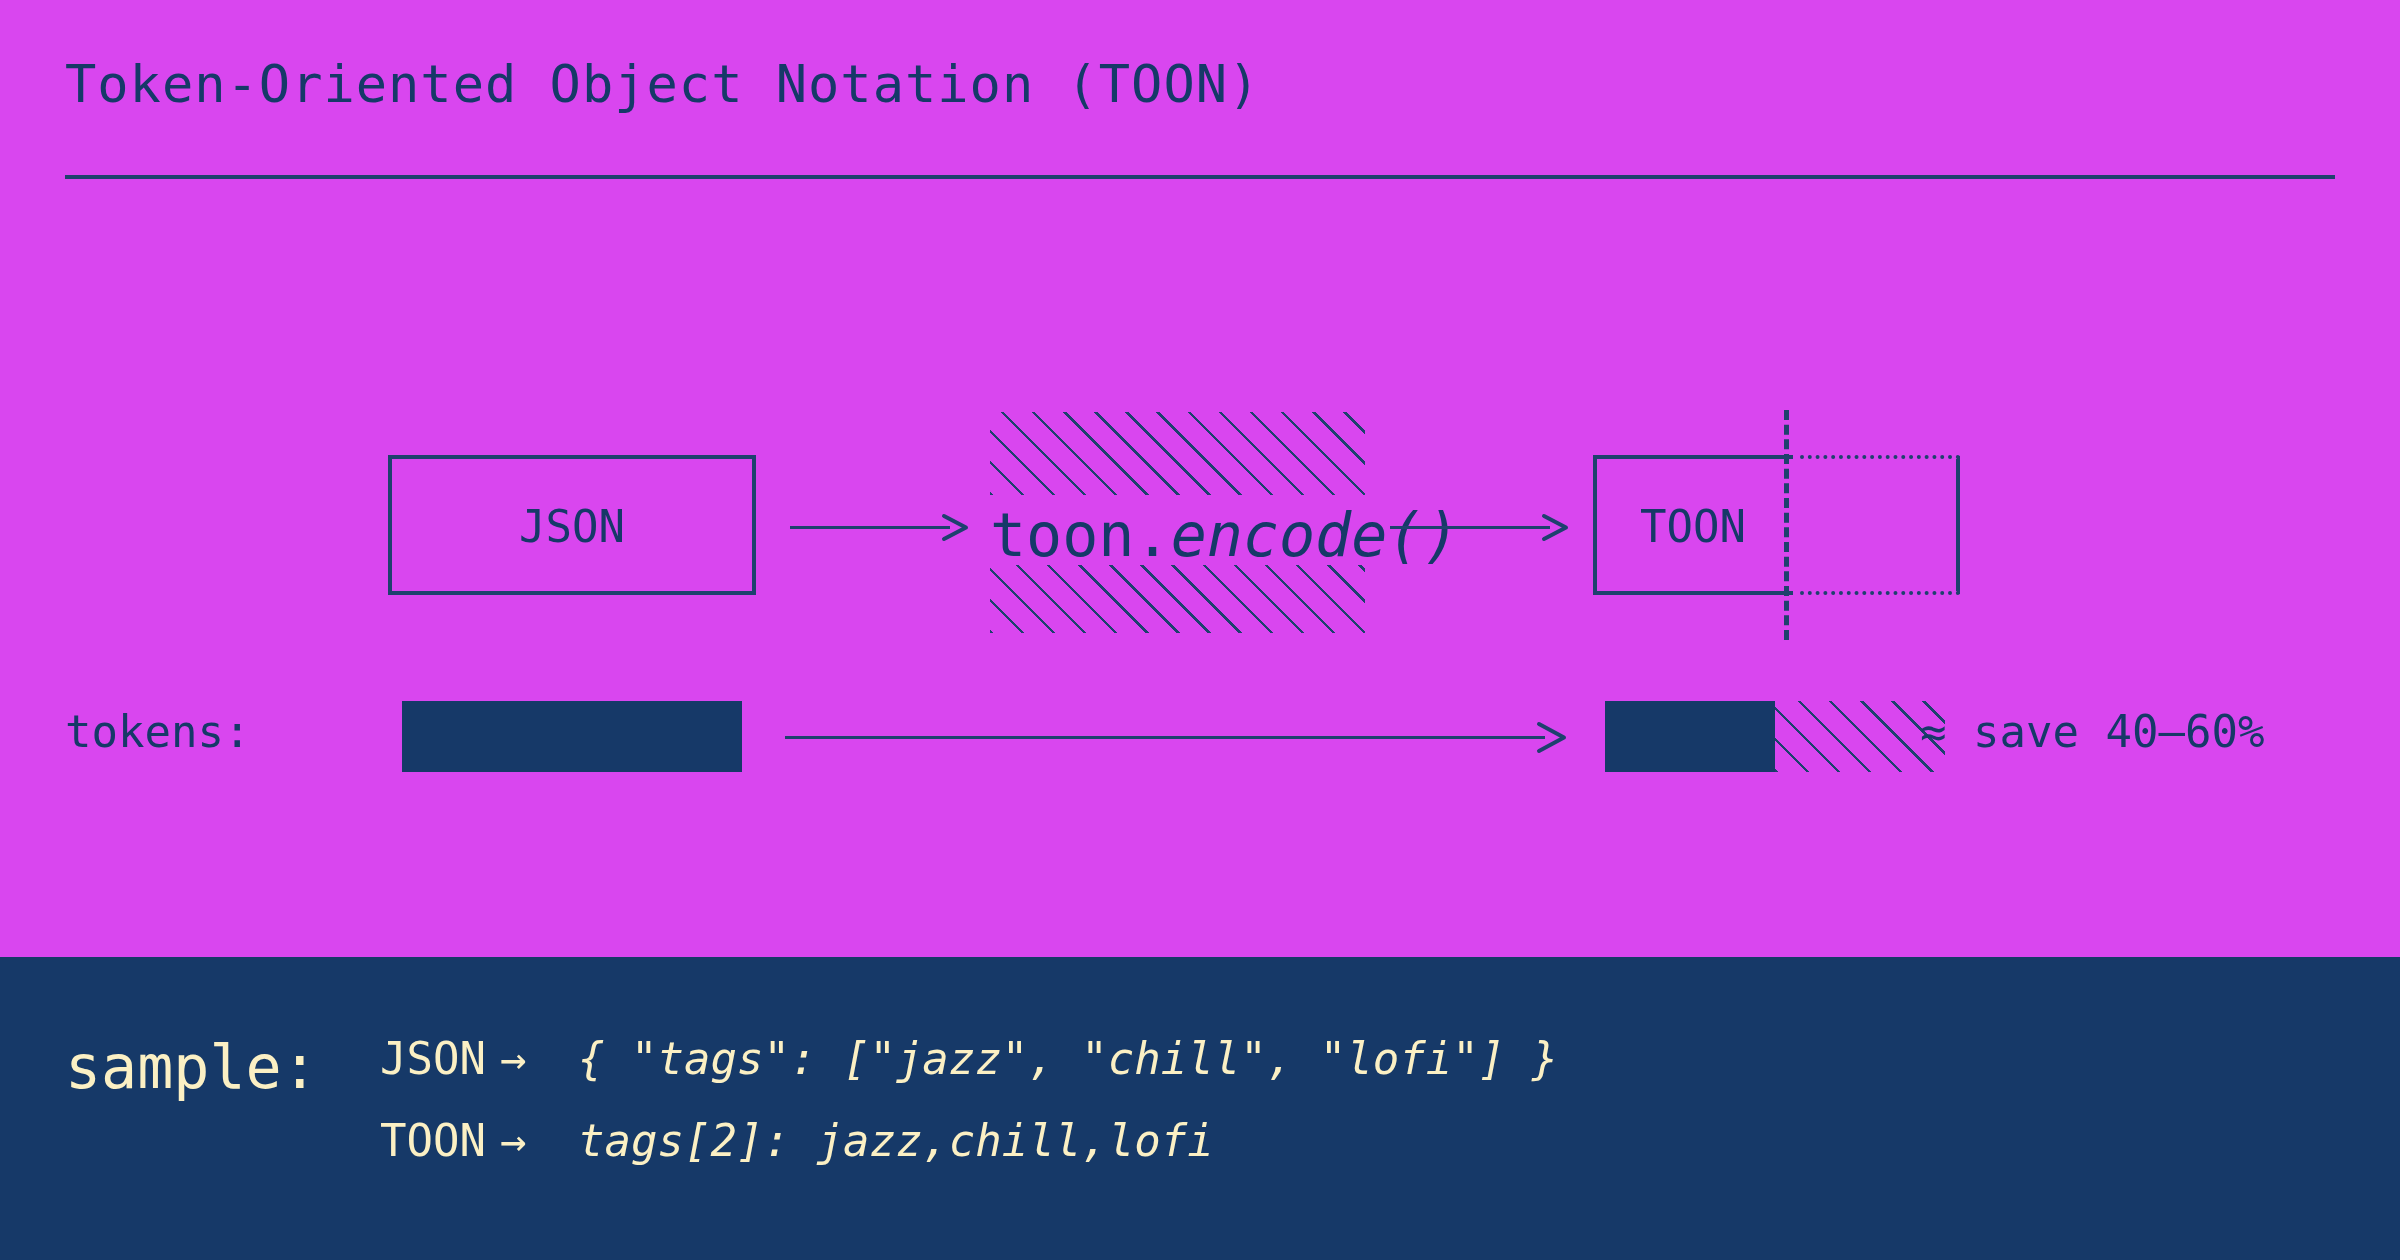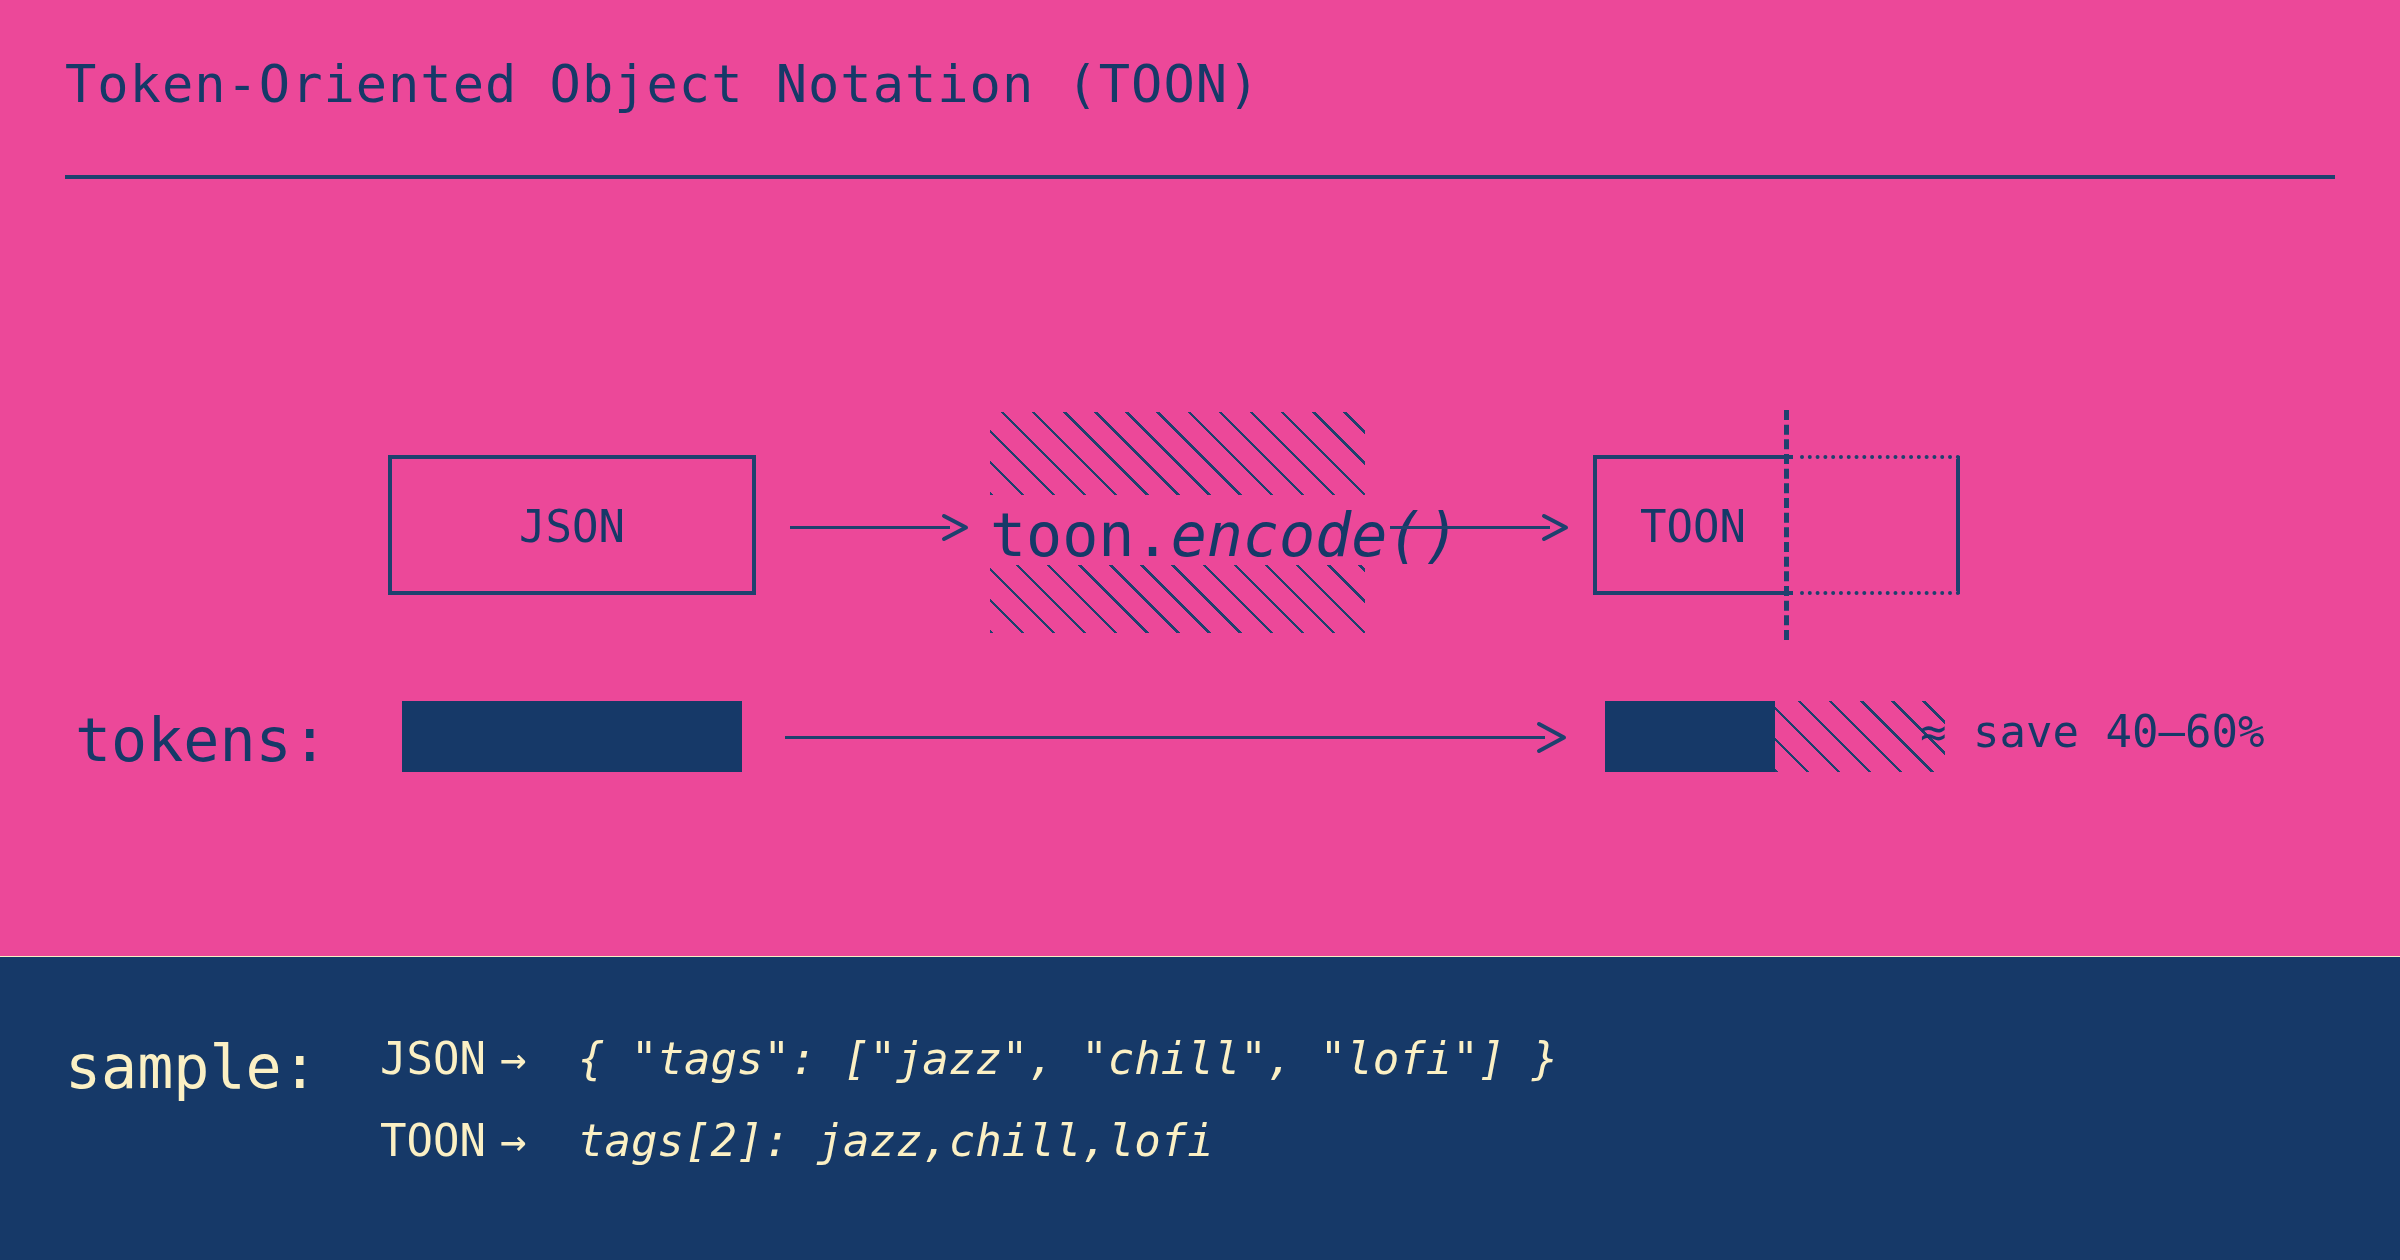--- a/index.html
+++ b/index.html
@@ -9,22 +9,22 @@
   body {
     width: 2400px;
     height: 1260px;
     background: #FBF0C4;
     font-family: "DejaVu Sans Mono", monospace;
     overflow: hidden;
   }
   #root {
     position: relative;
     width: 2400px;
-    height: 956px;
-    background: #ec4899;
+    height: 1260px;
+    background: #d946ef;
   }
 
   
   .title {
     position: absolute;
     left: 65px;
     top: 58px;
     font-size: 52px;
     line-height: 1;
     color: #163968;
@@ -157,23 +157,23 @@
   #arrow1-head { left: 940px; top: 512px; }
   #arrow2-line { left: 1390px; top: 526px; width: 160px; }
   #arrow2-head { left: 1540px; top: 512px; }
 
   #arrow3-line { left: 785px; top: 736px; width: 760px; }
   #arrow3-head { left: 1535px; top: 720px; }
 
   
   #tokens-label {
     position: absolute;
-    left: 75px;
+    left: 65px;
     top: 710px;
-    font-size: 60px;
+    font-size: 44px;
     line-height: 1;
     color: #163968;
     white-space: nowrap;
   }
   #bar-json {
     position: absolute;
     left: 402px;
     top: 701px;
     width: 340px;
     height: 71px;

